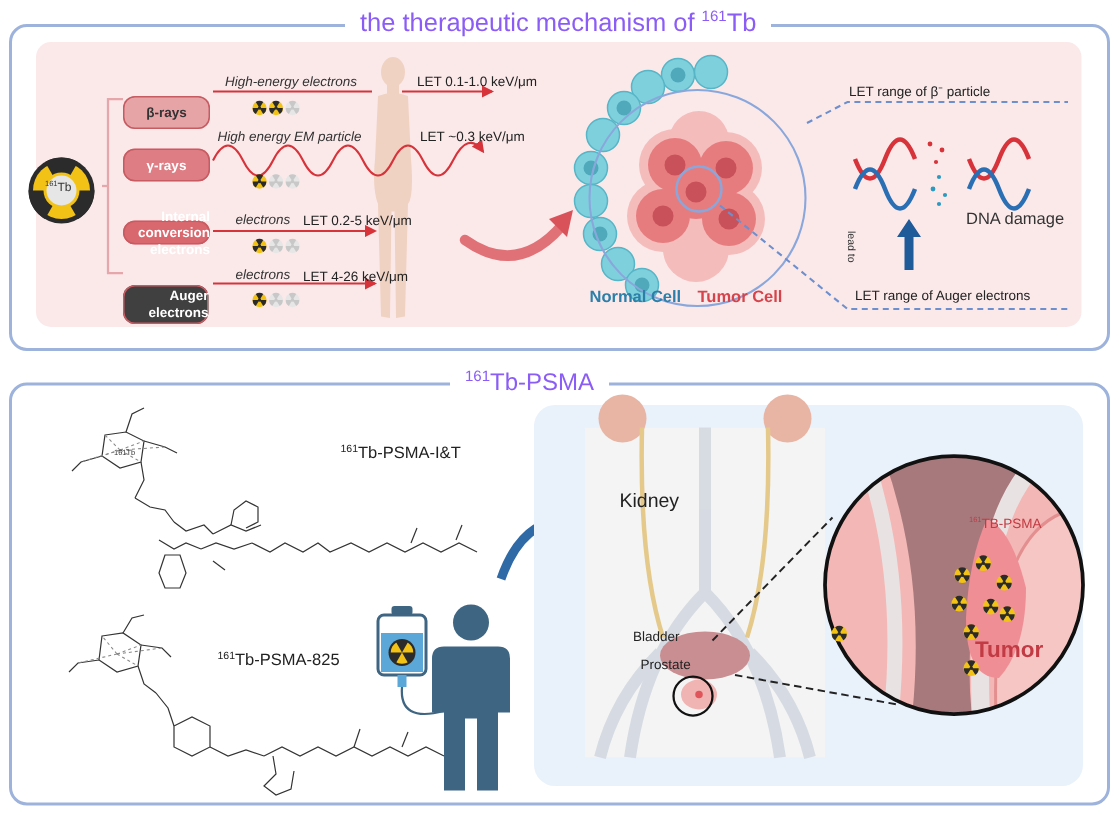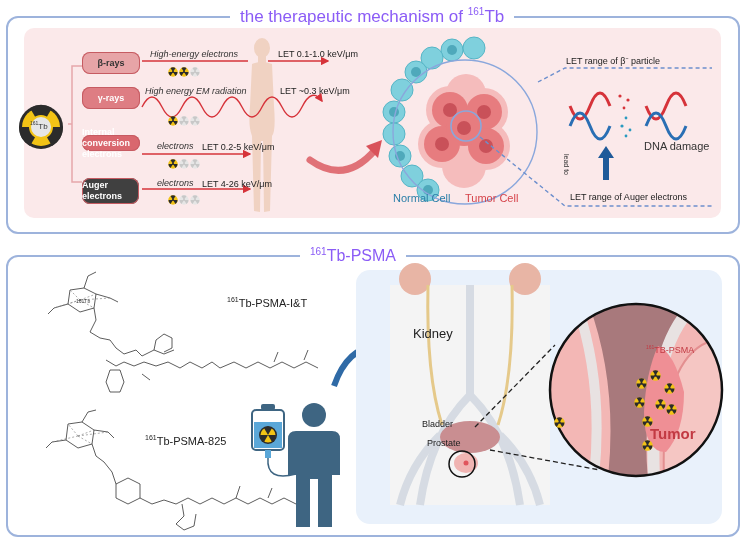--- a/index.html
+++ b/index.html
@@ -3,21 +3,21 @@
 <meta charset="utf-8">
 <style>
   html,body{margin:0;padding:0;background:#ffffff;}
   body{width:746px;height:543px;position:relative;overflow:hidden;font-family:"Liberation Sans",sans-serif;color:#222;}
   .abs{position:absolute;}
   .frame{position:absolute;border:2px solid #9db3dc;border-radius:12px;}
   .frame-title{position:absolute;background:#fff;padding:0 10px;color:#8b5cf6;font-family:"Liberation Sans",sans-serif;white-space:nowrap;}
   .frame-title sup{font-size:10px;}
   .pinkpanel{position:absolute;background:#fbe9ea;border-radius:10px;}
   .bluepanel{position:absolute;background:#e9f1fb;border-radius:14px;}
-  .pill{position:absolute;border-radius:8px;color:#fff;font-weight:bold;font-size:9px;text-align:left;display:flex;align-items:center;justify-content:center;line-height:11px;box-shadow:0 0 0 1px #c65b62 inset;}
+  .pill{position:absolute;border-radius:8px;color:#fff;font-weight:bold;font-size:9px;text-align:right;display:flex;align-items:center;justify-content:center;line-height:11px;box-shadow:0 0 0 1px #c65b62 inset;margin-top:12px;}
   .ital{position:absolute;font-style:italic;font-size:9px;color:#333;white-space:nowrap;}
   .let{position:absolute;font-size:9px;color:#222;white-space:nowrap;}
   .lbl{position:absolute;white-space:nowrap;}
   svg{position:absolute;overflow:visible;}
 </style>
 </head>
 <body>
 
 <div class="frame" style="left:6px;top:16px;width:730px;height:214px;"></div>
 <div class="frame-title" style="left:230px;top:0px;font-size:17px;line-height:24px;">
@@ -44,21 +44,21 @@
   <path d="M14 2 H4 V118 H14" fill="none" stroke="#e6a7ab" stroke-width="1.5"></path>
   <line x1="0" y1="60" x2="4" y2="60" stroke="#e6a7ab" stroke-width="1.5"></line>
 </svg>
 
 <div class="pill" style="left:82px;top:52px;width:58px;height:22px;background:#e7a4a7;color:#333;">β-rays</div>
 <div class="pill" style="left:82px;top:87px;width:58px;height:22px;background:#de7d83;">γ-rays</div>
 <div class="pill" style="left:82px;top:135px;width:58px;height:16px;background:#d9676e;">Internal conversion electrons</div>
 <div class="pill" style="left:82px;top:178px;width:57px;height:26px;background:#404040;">Auger electrons</div>
 
 <div class="ital" style="left:150px;top:49px;">High-energy electrons</div>
-<div class="ital" style="left:145px;top:86px;">High energy EM radiation</div>
+<div class="ital" style="left:145px;top:86px;">High energy EM particle</div>
 <div class="ital" style="left:157px;top:141px;">electrons</div>
 <div class="ital" style="left:157px;top:178px;">electrons</div>
 
 <svg style="left:242px;top:36px;" width="40" height="180" viewBox="0 0 40 180">
   <g fill="#f0d2c2">
     <ellipse cx="20" cy="12" rx="8" ry="10"></ellipse>
     <rect x="16" y="20" width="8" height="8"></rect>
     <path d="M10 28 Q20 24 30 28 L32 70 Q34 95 30 100 L28 175 L22 176 L21 105 L19 105 L18 176 L12 175 L10 100 Q6 90 8 70 Z"></path>
   </g>
 </svg>
@@ -240,22 +240,22 @@
   </g>
   <g fill="#c95159">
       <circle cx="70" cy="70" r="7"></circle>
       <circle cx="104" cy="72" r="7"></circle>
       <circle cx="62" cy="104" r="7"></circle>
       <circle cx="106" cy="106" r="7"></circle>
       <circle cx="84" cy="88" r="7"></circle>
     </g>
   <circle cx="86" cy="86" r="15" fill="none" stroke="#8aa7dc" stroke-width="1.6"></circle>
 </svg>
-<div class="lbl" style="left:393px;top:192px;font-size:11px;font-weight:normal;color:#2b7fa8;">Normal Cell</div>
-<div class="lbl" style="left:465px;top:192px;font-size:11px;font-weight:normal;color:#d6434a;">Tumor Cell</div>
+<div class="lbl" style="left:393px;top:192px;font-size:11px;font-weight:bold;color:#2b7fa8;">Normal Cell</div>
+<div class="lbl" style="left:465px;top:192px;font-size:11px;font-weight:bold;color:#d6434a;">Tumor Cell</div>
 
 <svg style="left:0;top:0;" width="746" height="230">
   <path d="M538 82 L565 68 L712 68" fill="none" stroke="#6d8fcd" stroke-width="1.4" stroke-dasharray="4 3"></path>
   <path d="M480 137 L565 206 L712 206" fill="none" stroke="#6d8fcd" stroke-width="1.4" stroke-dasharray="4 3"></path>
 </svg>
 <div class="let" style="left:566px;top:54px;">LET range of β⁻ particle</div>
 <div class="let" style="left:570px;top:192px;">LET range of Auger electrons</div>
 
 <svg style="left:568px;top:92px;" width="120" height="46" viewBox="0 0 120 46">
   <path d="M2 14 Q12 40 22 14 T42 14" fill="none" stroke="#d6333a" stroke-width="3"></path>

